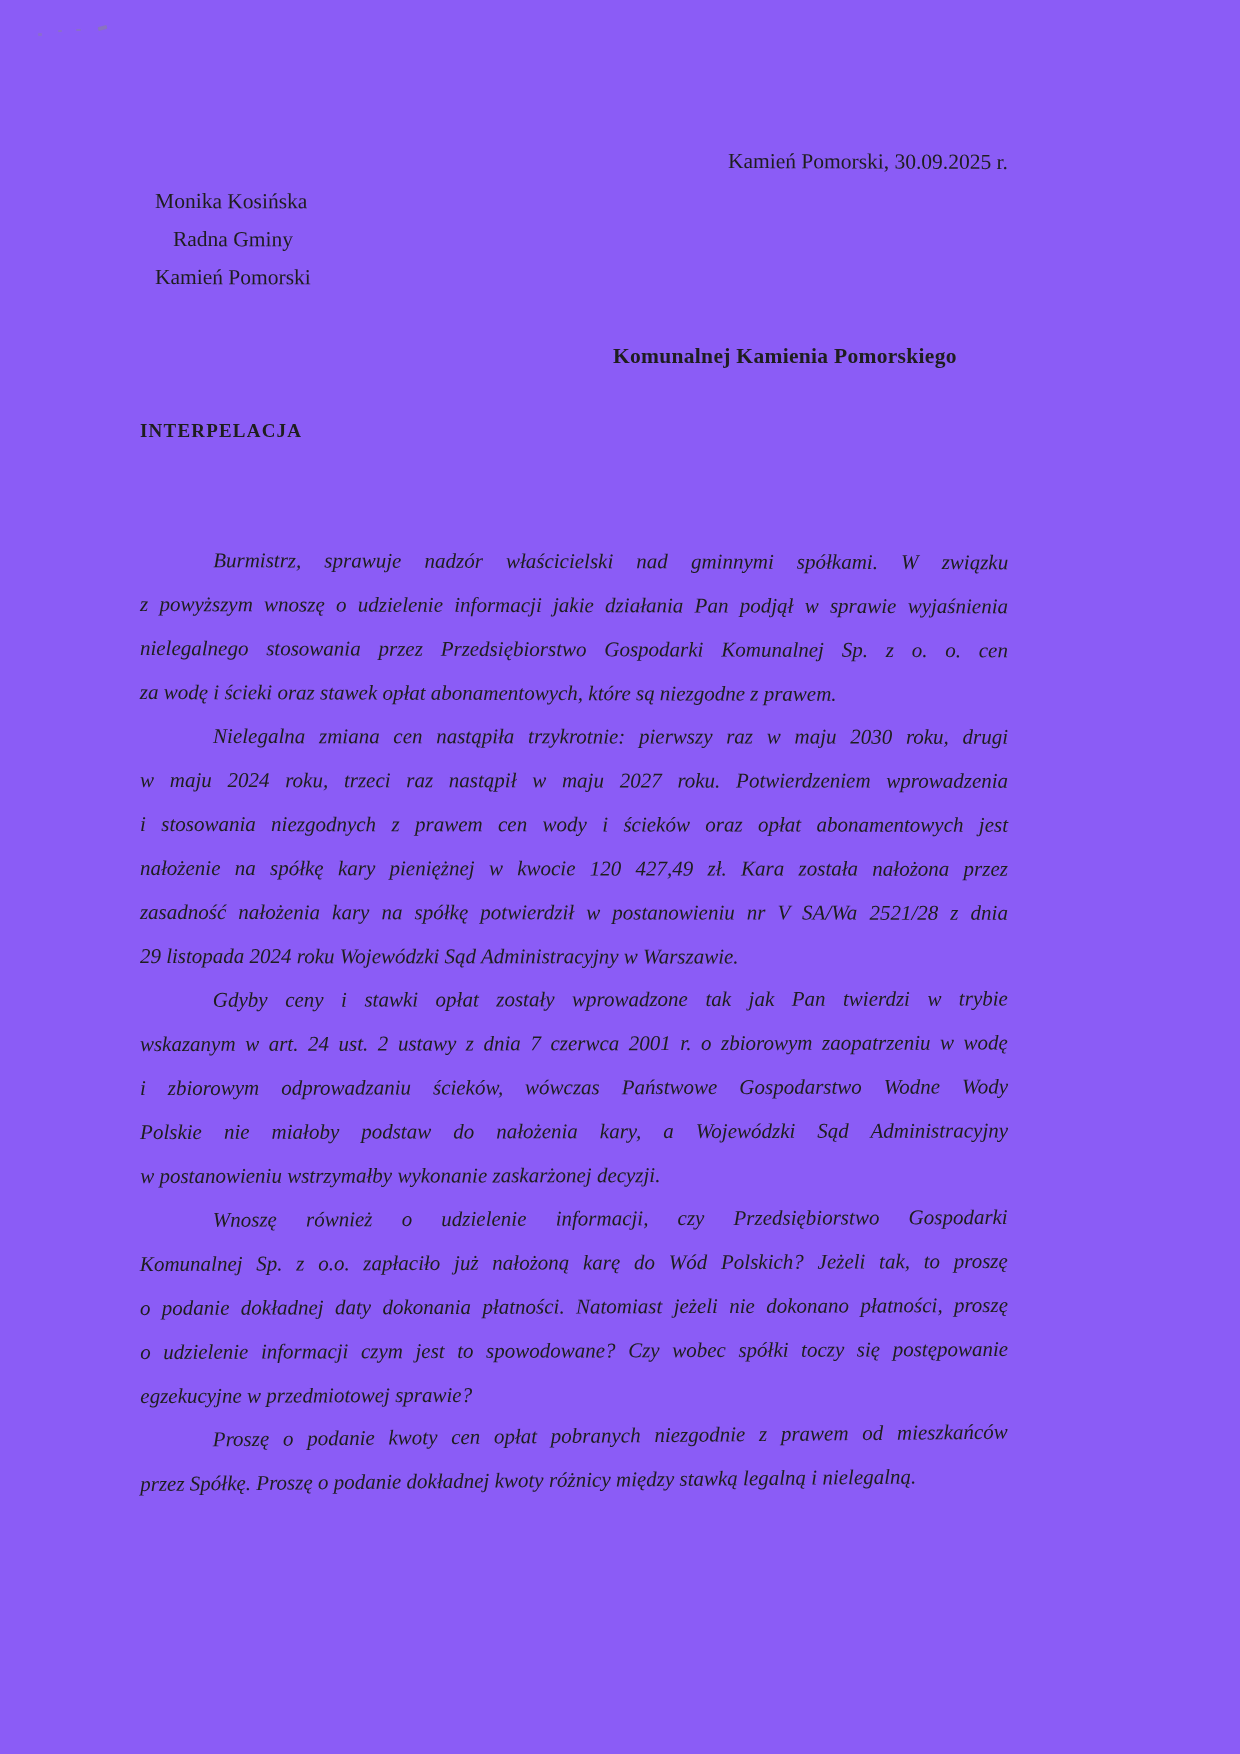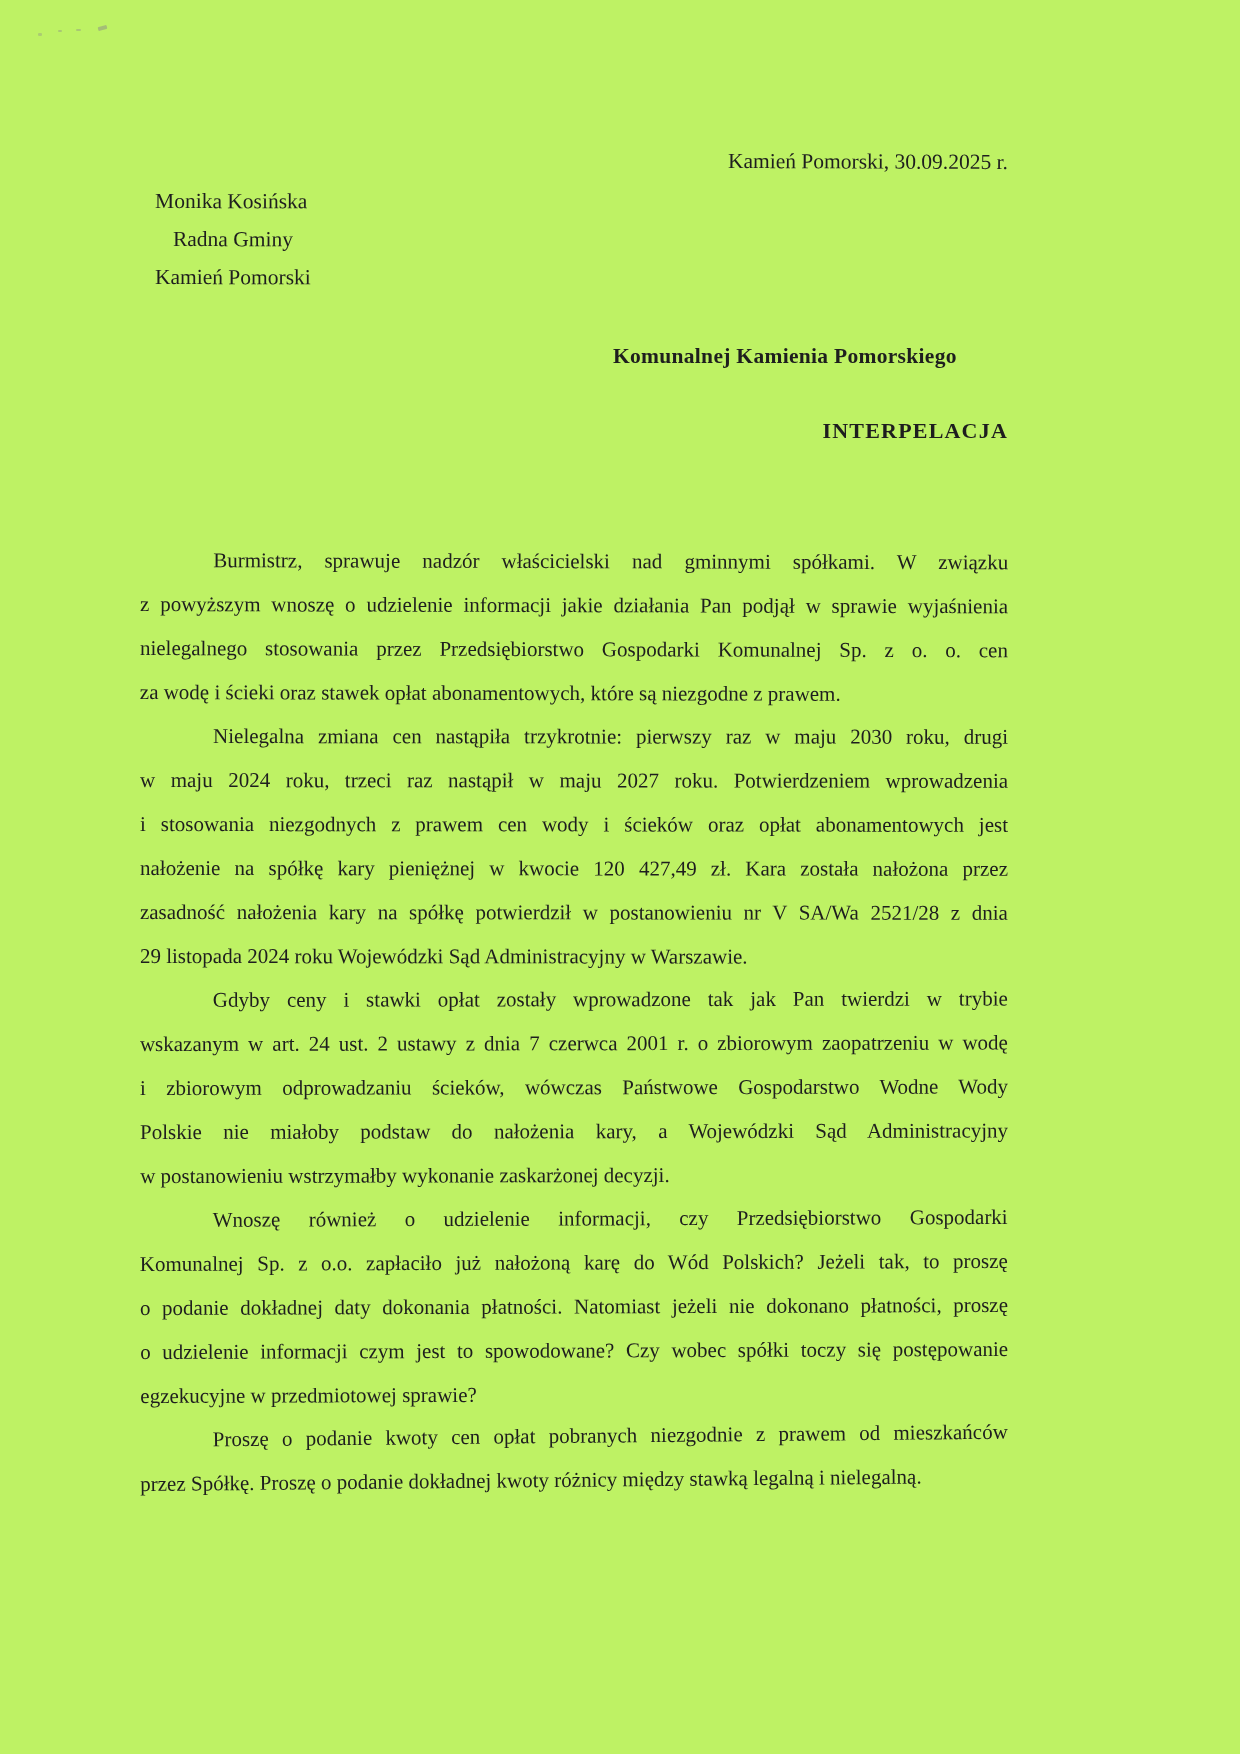--- a/index.html
+++ b/index.html
@@ -4,21 +4,21 @@
 <style>
   html, body {
     margin: 0;
     padding: 0;
     background: #ffffff;
   }
   .page {
     position: relative;
     width: 1240px;
     height: 1754px;
-    background: #bef264;
+    background: #8b5cf6;
     overflow: hidden;
     font-family: "Liberation Serif", "DejaVu Serif", serif;
     color: #1e1e1e;
   }
   .content {
     position: absolute;
     left: 140px;
     top: 0;
     width: 868px;
   }
@@ -45,28 +45,29 @@
     line-height: 28px;
     font-size: 21.5px;
     font-weight: bold;
     padding-left: 473px;
     white-space: nowrap;
     letter-spacing: 0.3px;
   }
   .doc-title {
     margin-top: 47px;
     line-height: 28px;
-    font-size: 22px;
+    font-size: 19px;
     font-weight: bold;
-    text-align: right;
+    text-align: left;
     letter-spacing: 1.2px;
   }
   .body-text {
     margin-top: 93px;
     font-size: 21px;
+    font-style: italic;
   }
   .para {
     transform-origin: left center;
   }
   .para.p1 { transform: rotate(0.15deg); }
   .para.p2 { transform: rotate(0.05deg); }
   .para.p3 { transform: rotate(-0.1deg); }
   .para.p4 { transform: rotate(-0.2deg); }
   .para.p5 { transform: rotate(-0.55deg); }
   .ln {

